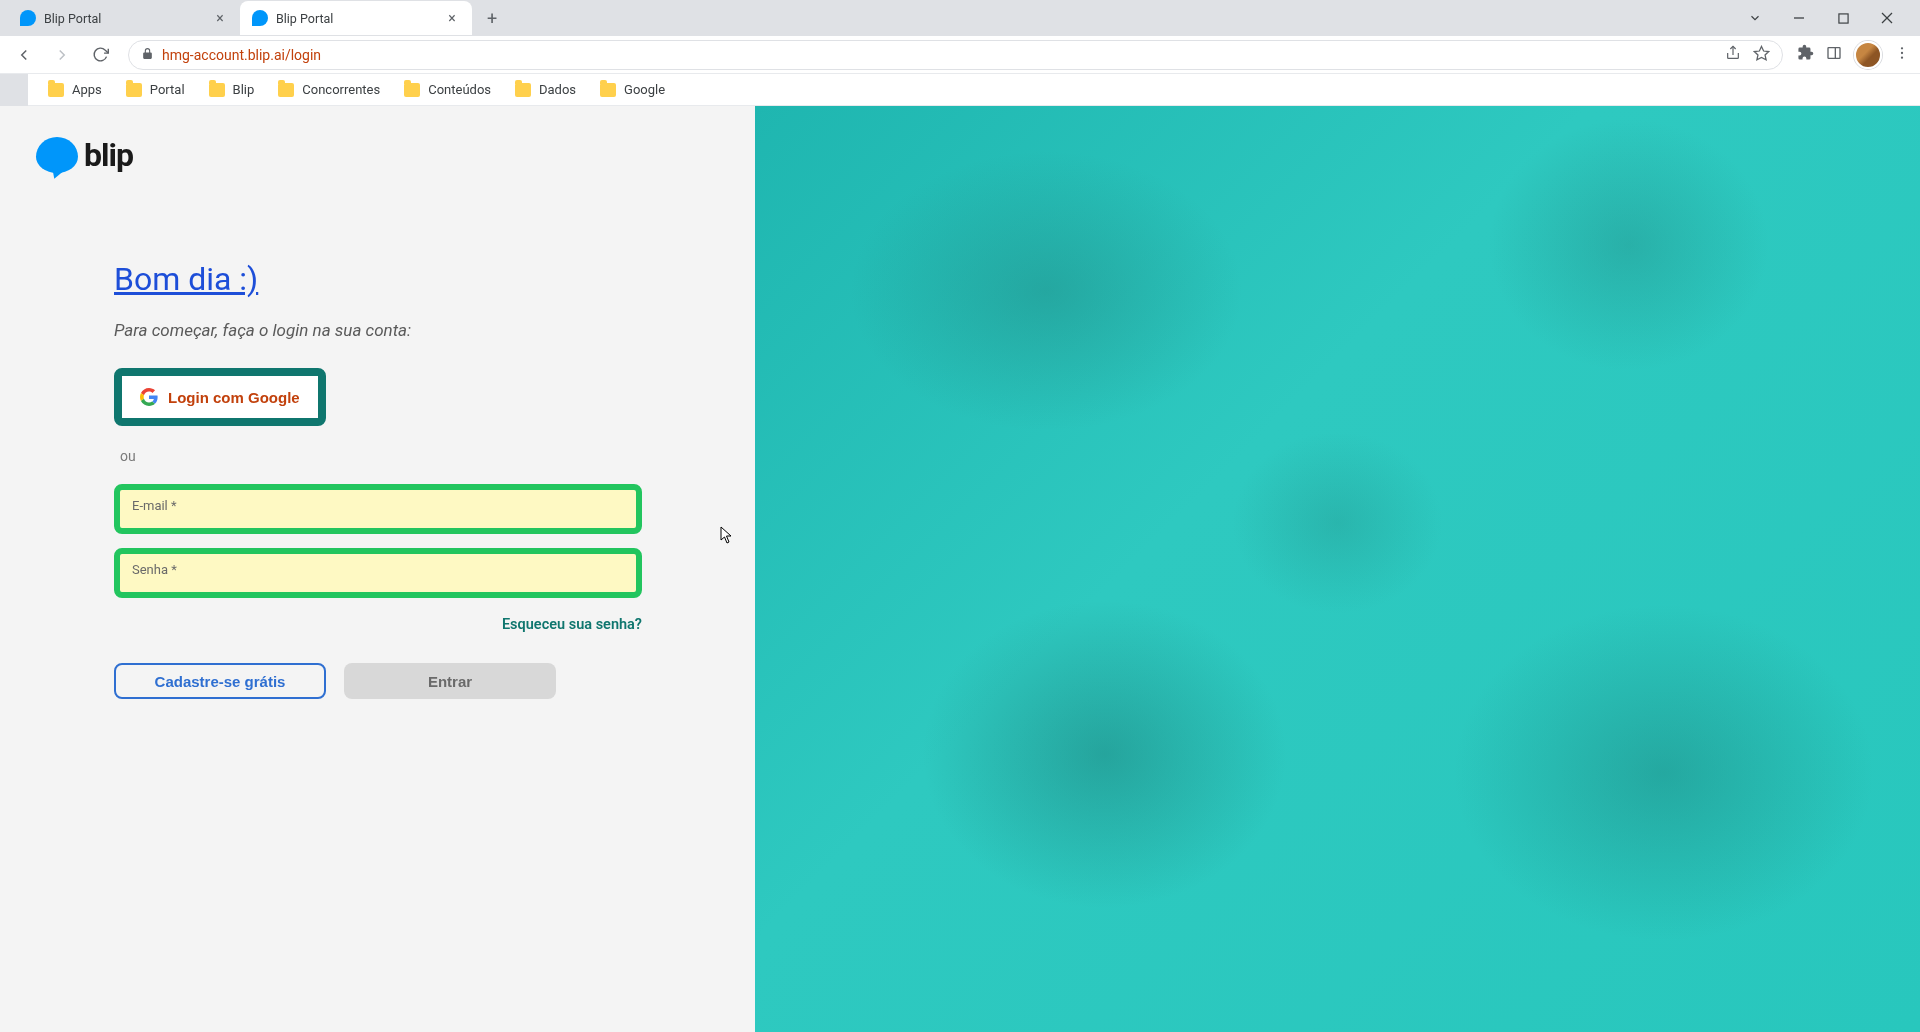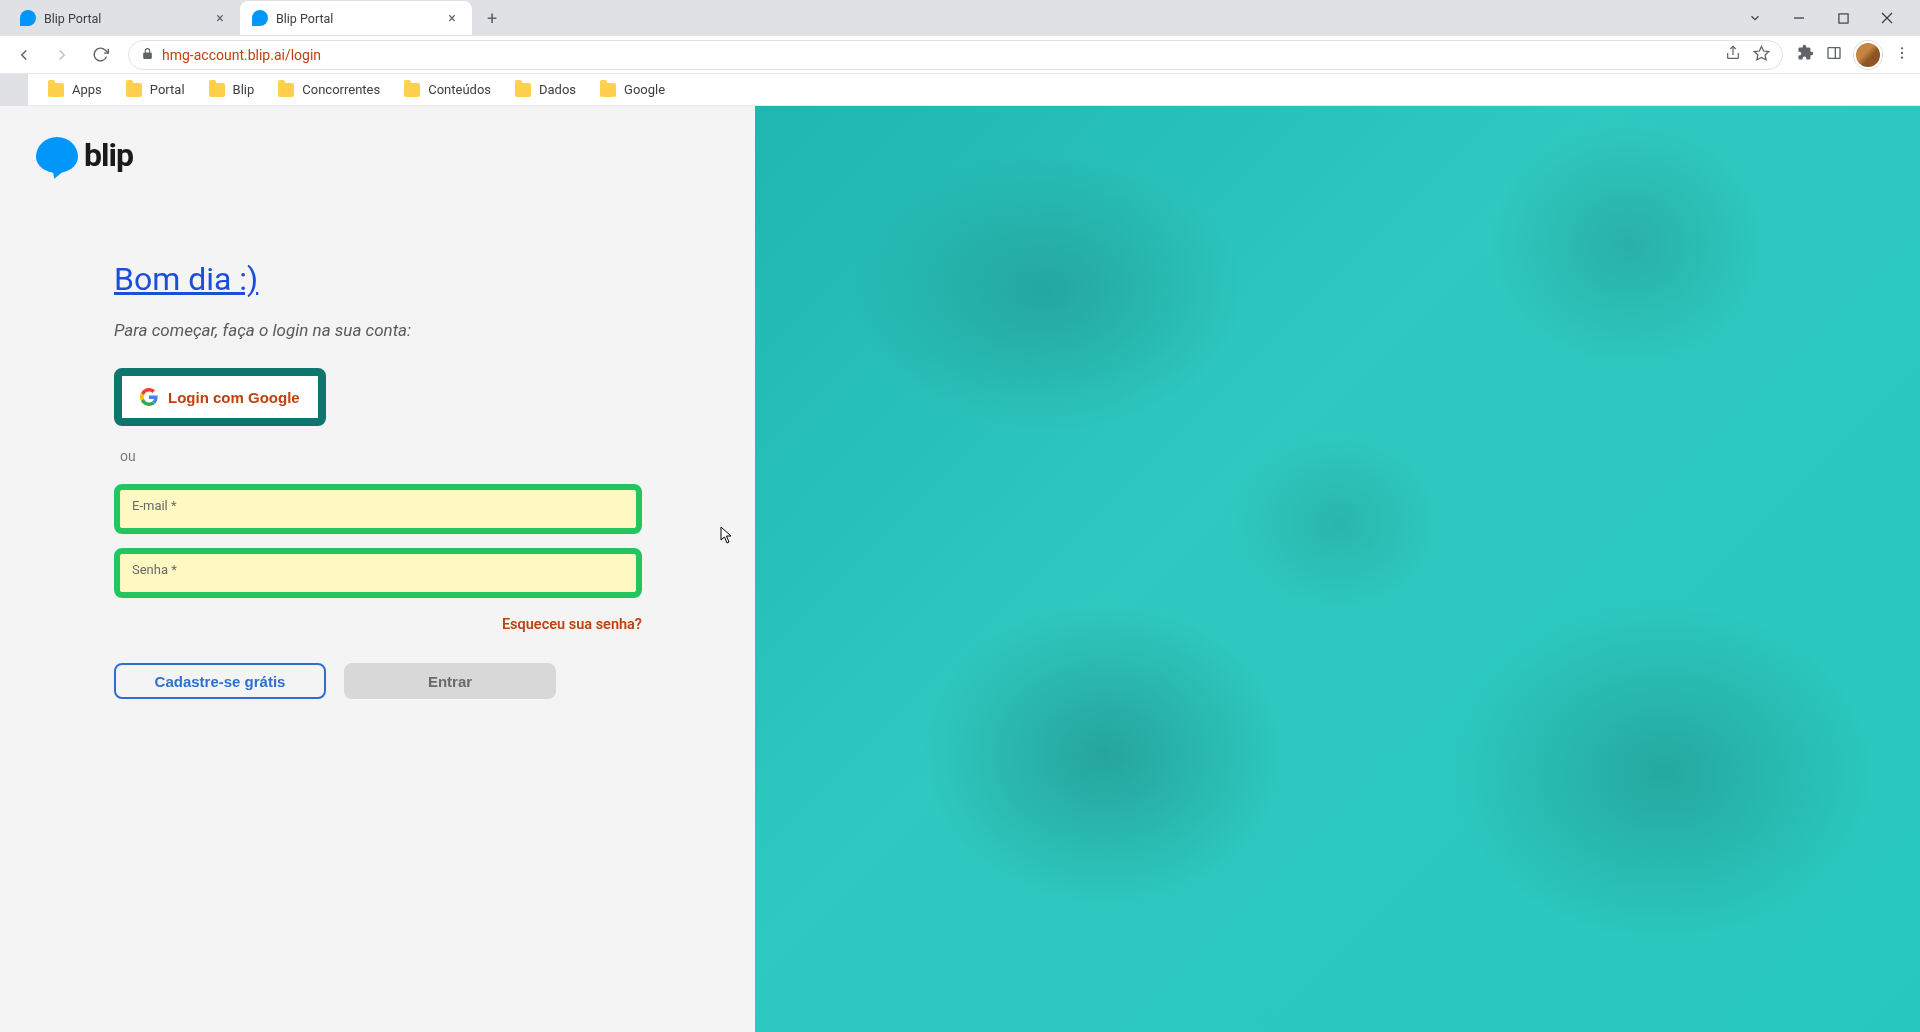--- a/index.html
+++ b/index.html
@@ -56,21 +56,21 @@
 .google-btn { display: inline-flex; align-items: center; gap: 10px; border: 8px solid #0f766e; background: #fff; color: #c2410c; font-size: 15px; font-weight: 600; padding: 12px 18px; border-radius: 8px; cursor: pointer; }
 .google-g { width: 18px; height: 18px; position: relative; }
 .google-g svg { width: 18px; height: 18px; display:block; }
 
 .or-sep { font-size: 14px; color: #7a7a7a; margin: 22px 0 20px 6px; text-transform: lowercase; }
 
 .field { position: relative; width: 528px; height: 50px; border: 6px solid #22c55e; border-radius: 8px; background: #fef9c3; margin-bottom: 14px; }
 .field-label { position: absolute; top: 8px; left: 12px; font-size: 13px; color: #6a6a6a; pointer-events: none; }
 .field-input { position: absolute; top: 22px; left: 12px; right: 12px; bottom: 4px; border: none; background: transparent; outline: none; font-size: 15px; color: #333; }
 
-.forgot { display: block; text-align: right; width: 528px; font-size: 14.5px; font-weight: 600; color: #c2410c; text-decoration: none; margin: 18px 0 30px 0; cursor: pointer; }
+.forgot { display: block; text-align: right; width: 528px; font-size: 14.5px; font-weight: 600; color: #0f766e; text-decoration: none; margin: 18px 0 30px 0; cursor: pointer; }
 
 .btn-row { display: flex; gap: 18px; }
 .btn { height: 36px; border-radius: 8px; font-size: 15px; font-weight: 600; cursor: pointer; display: flex; align-items: center; justify-content: center; }
 .btn-outline { width: 212px; border: 2px solid #2f6fd1; background: transparent; color: #2f6fd1; }
 .btn-solid { width: 212px; border: none; background: #d8d8d8; color: #6a6a6a; }
 
 .cursor-ptr { position: absolute; left: 720px; top: 420px; font-size: 15px; color: #000; pointer-events: none; }
 </style>
 </head>
 <body>

